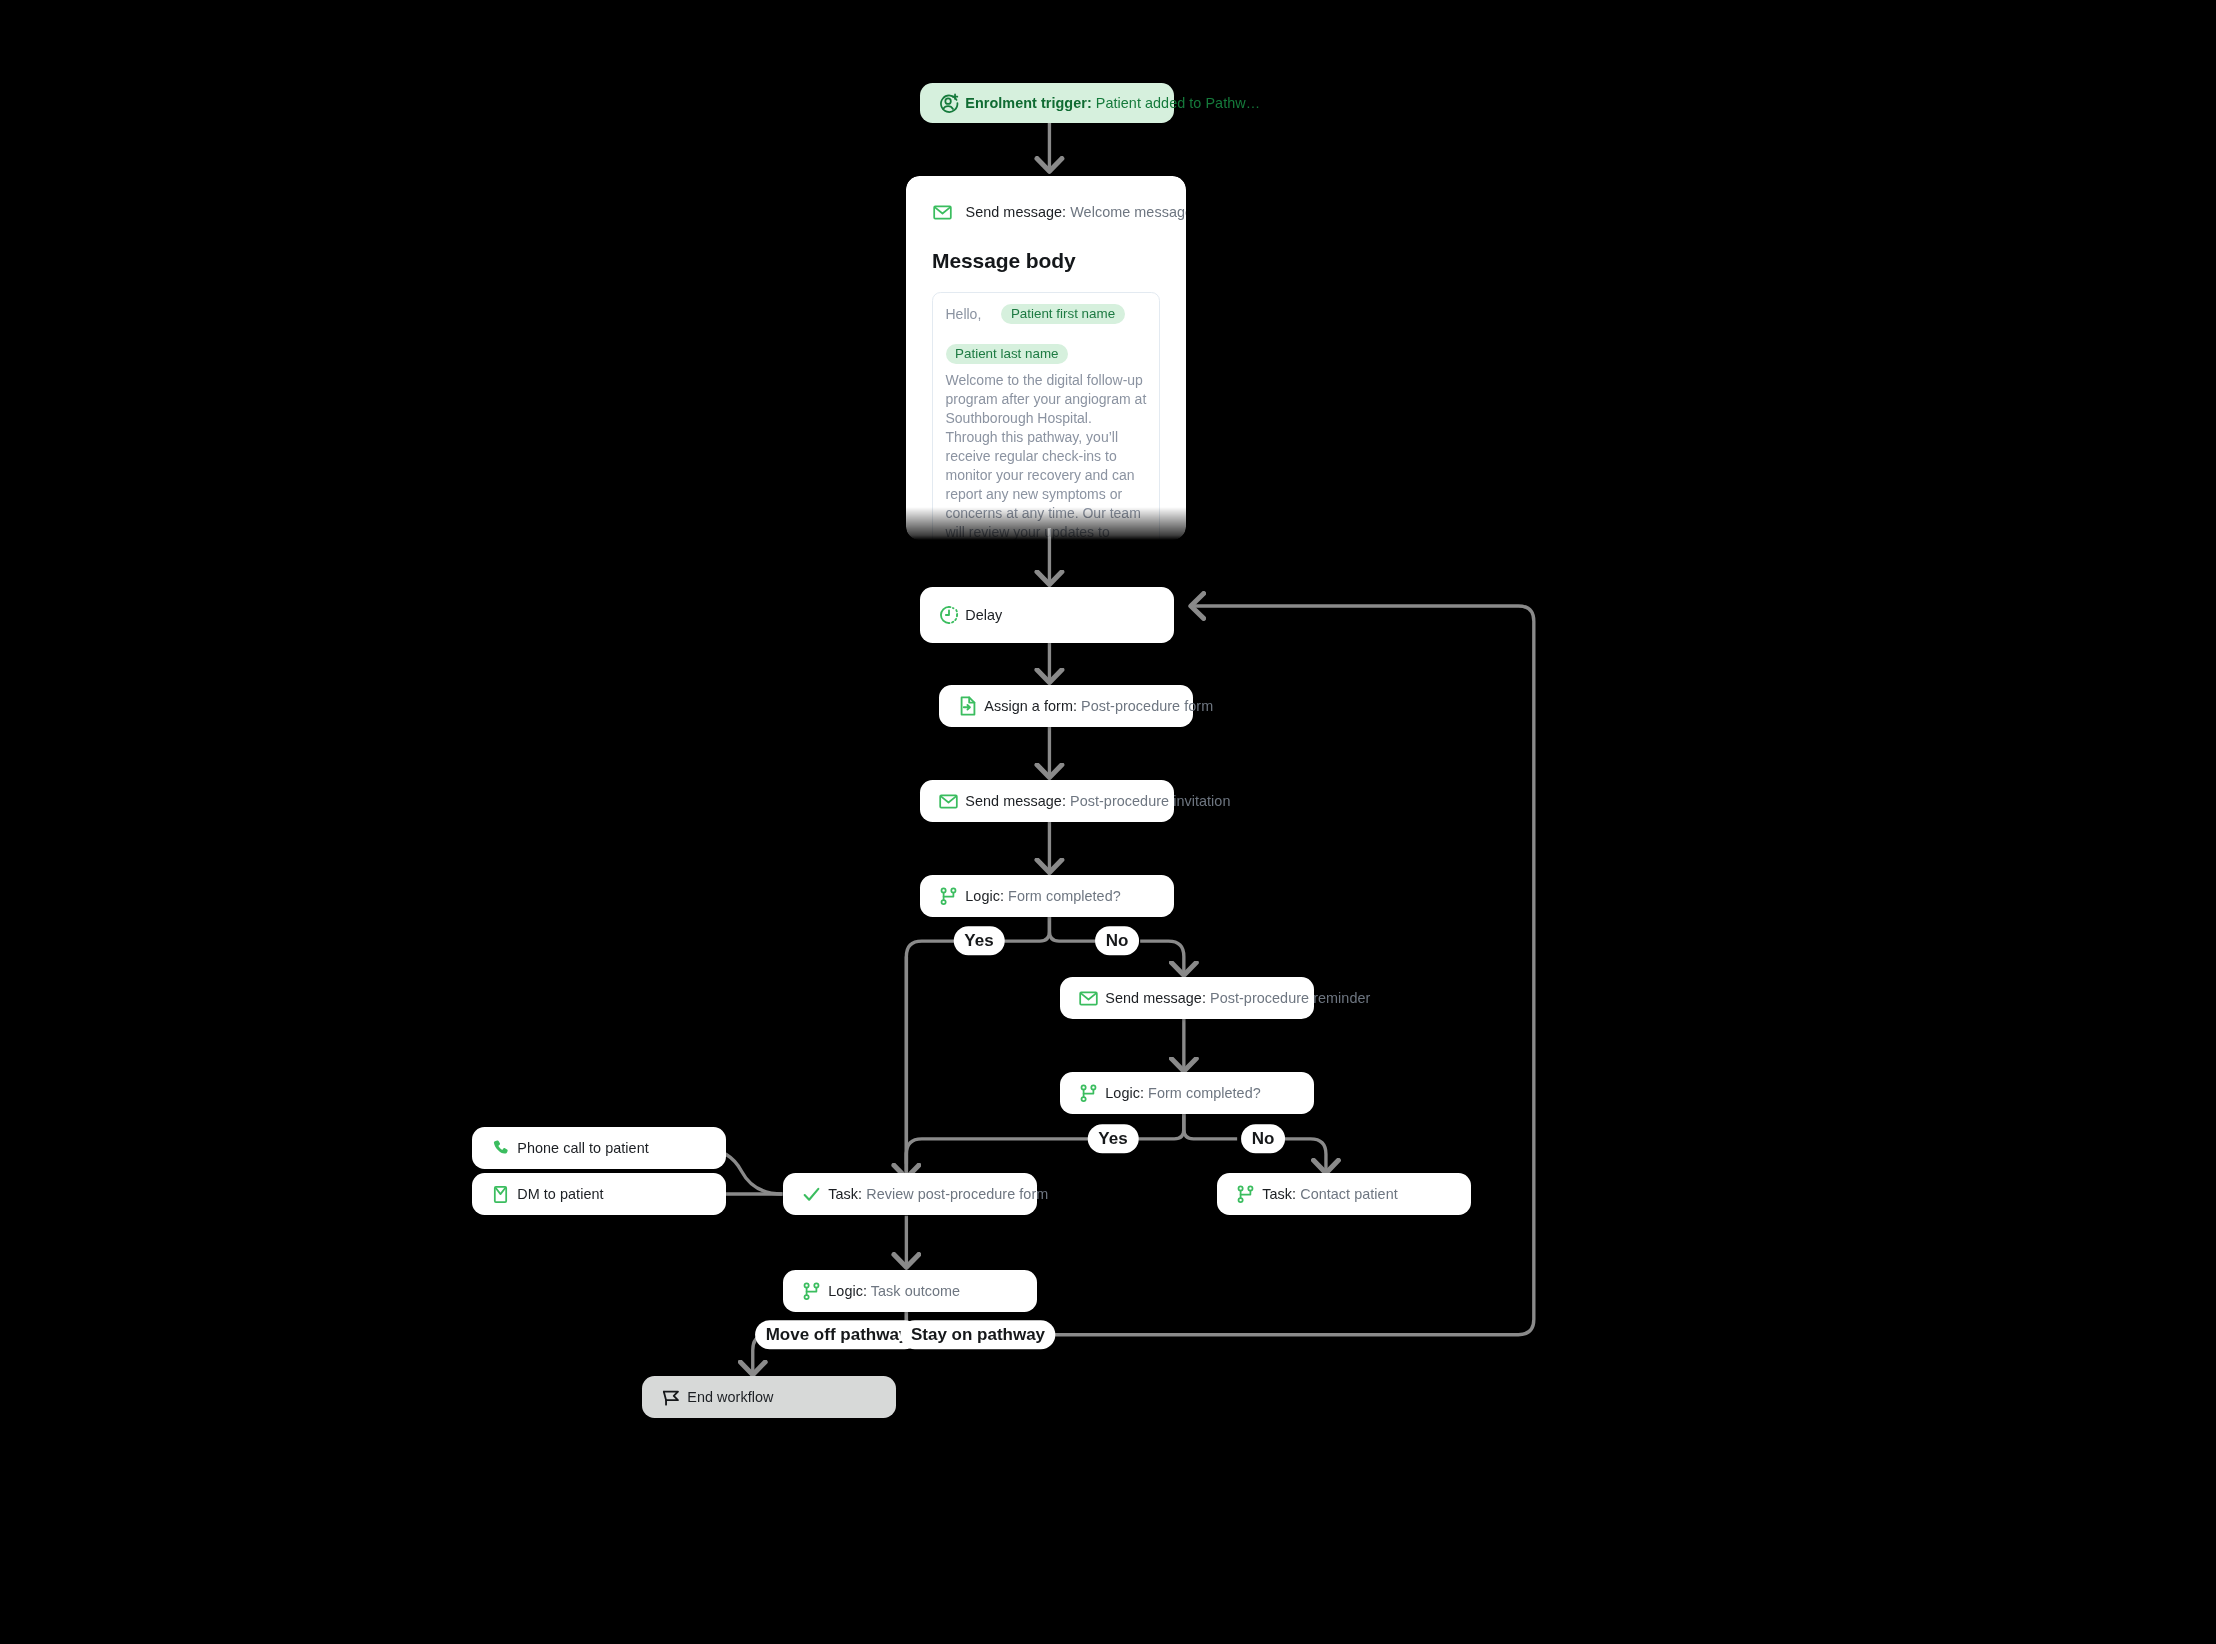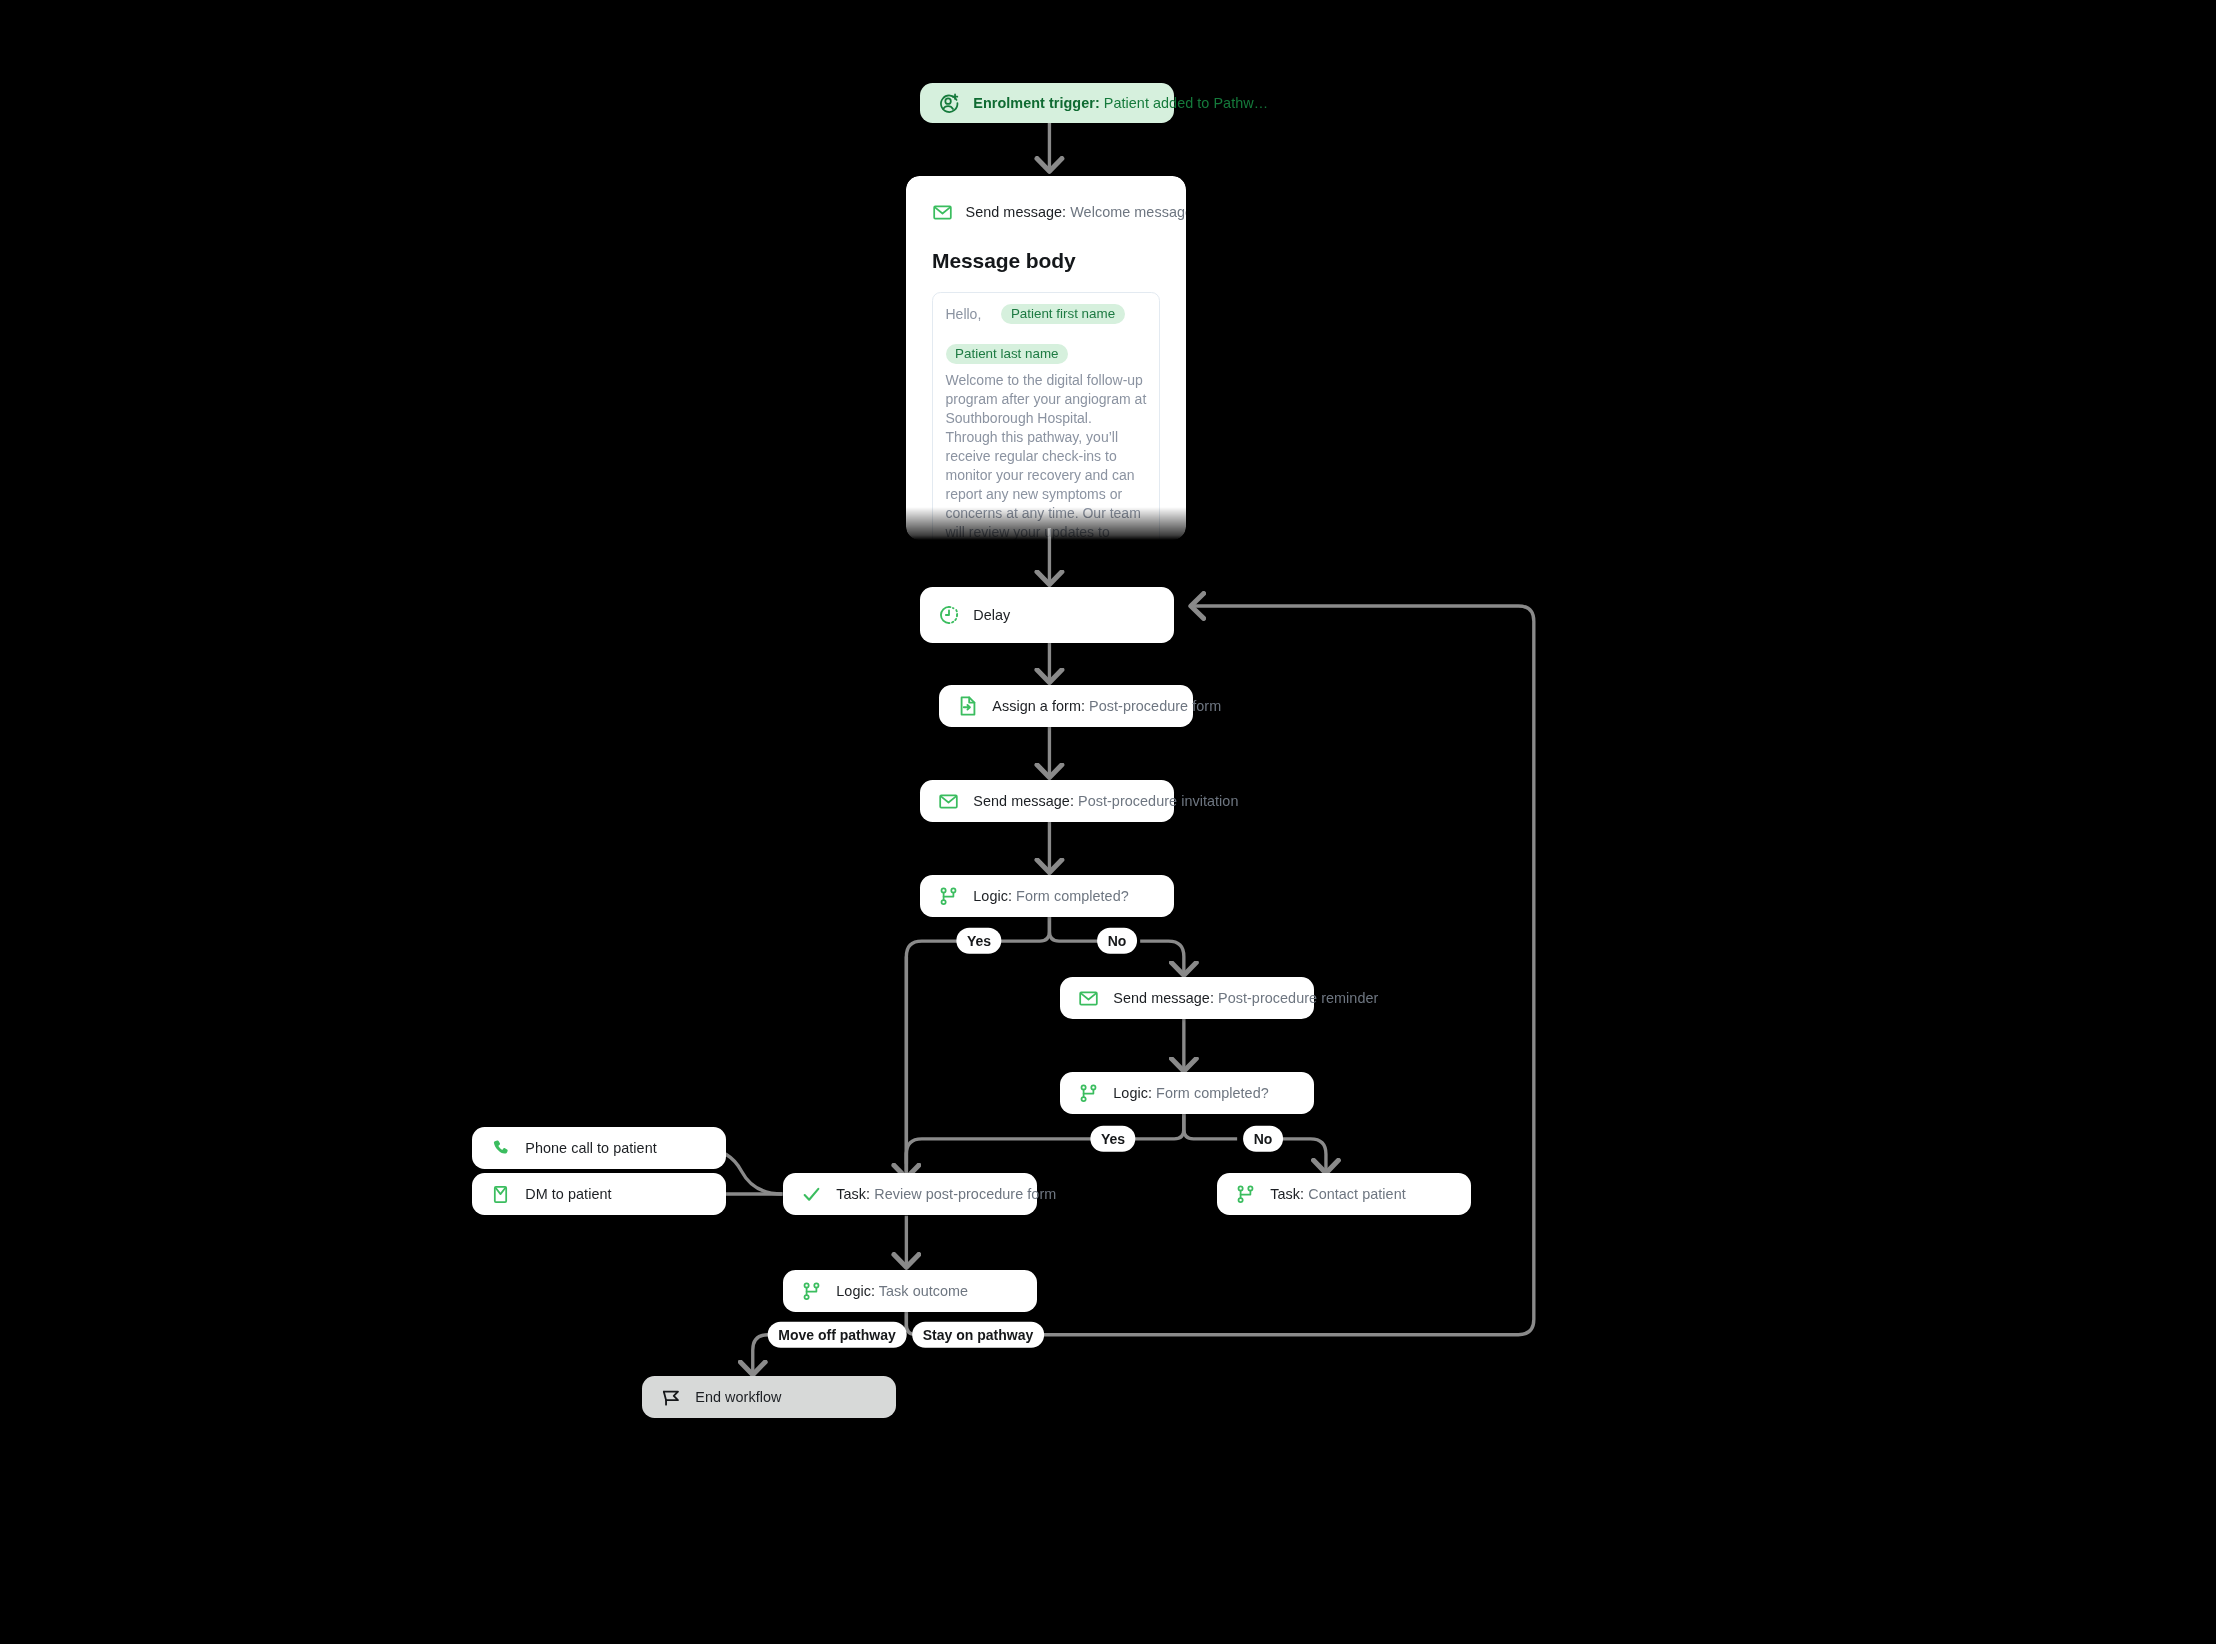--- a/index.html
+++ b/index.html
@@ -18,21 +18,21 @@
 
   
   .node{
     position:absolute;
     box-sizing:border-box;
     display:flex;
     align-items:center;
     background:#ffffff;
     border-radius:12.5px;
     padding:0 16.3px;
-    gap:12px;
+    gap:4px;
     box-shadow:0 1px 2.9px rgba(0,0,0,.25);
   }
   .node .ico{
     flex:0 0 auto;
     width:25px;height:25px;
     display:flex;align-items:center;justify-content:center;
   }
   .node .ico svg{display:block;}
   .label{
     font-size:14.4px;
@@ -118,21 +118,21 @@
     margin:0;
     max-width:218px;
   }
 
   
   .pill{
     position:absolute;
     background:#ffffff;
     color:#16181a;
     border-radius:480px;
-    font-size:14px;
+    font-size:17px;
     line-height:1;
     font-weight:700;
     padding:6.2px 10.6px;
     white-space:nowrap;
     transform:translate(-50%,-50%);
     letter-spacing:0;
   }
 </style>
 </head>
 <body>

